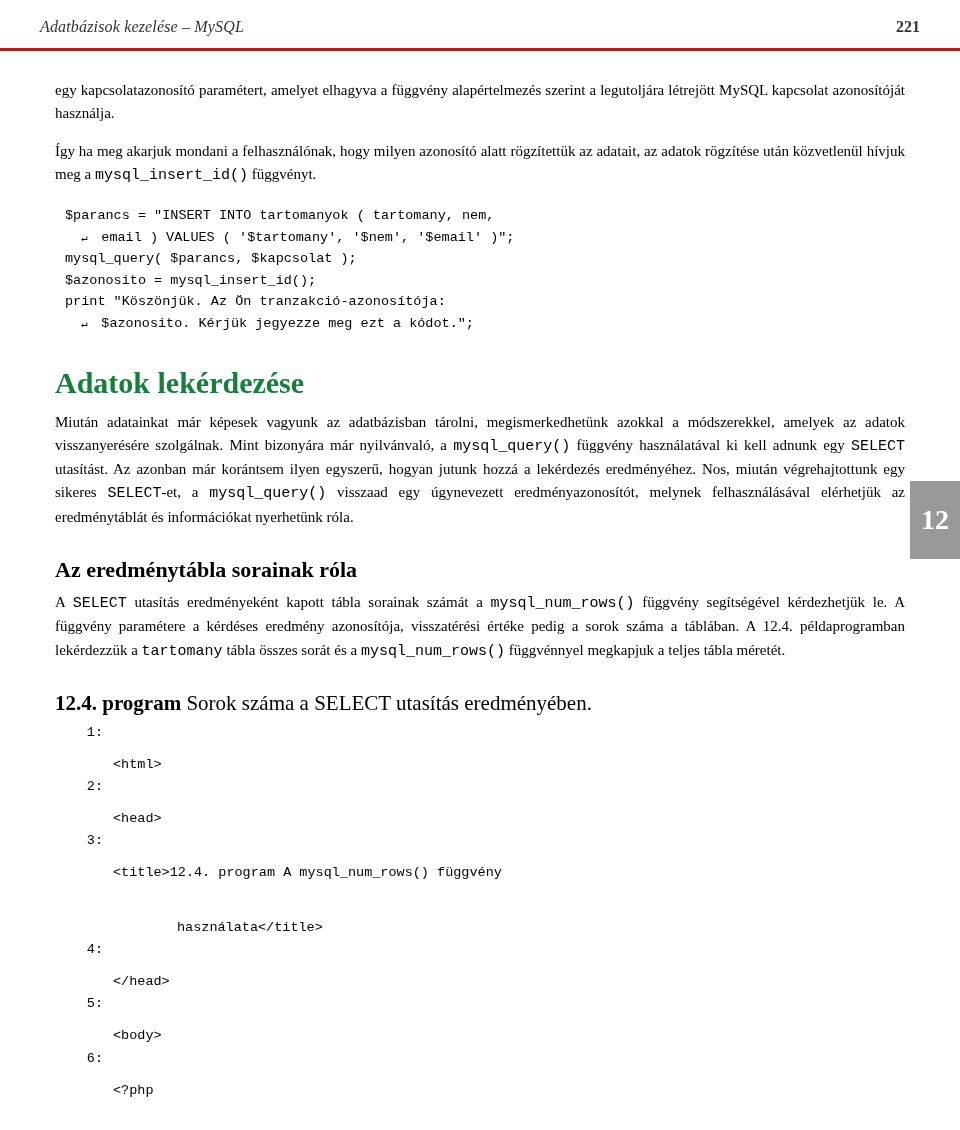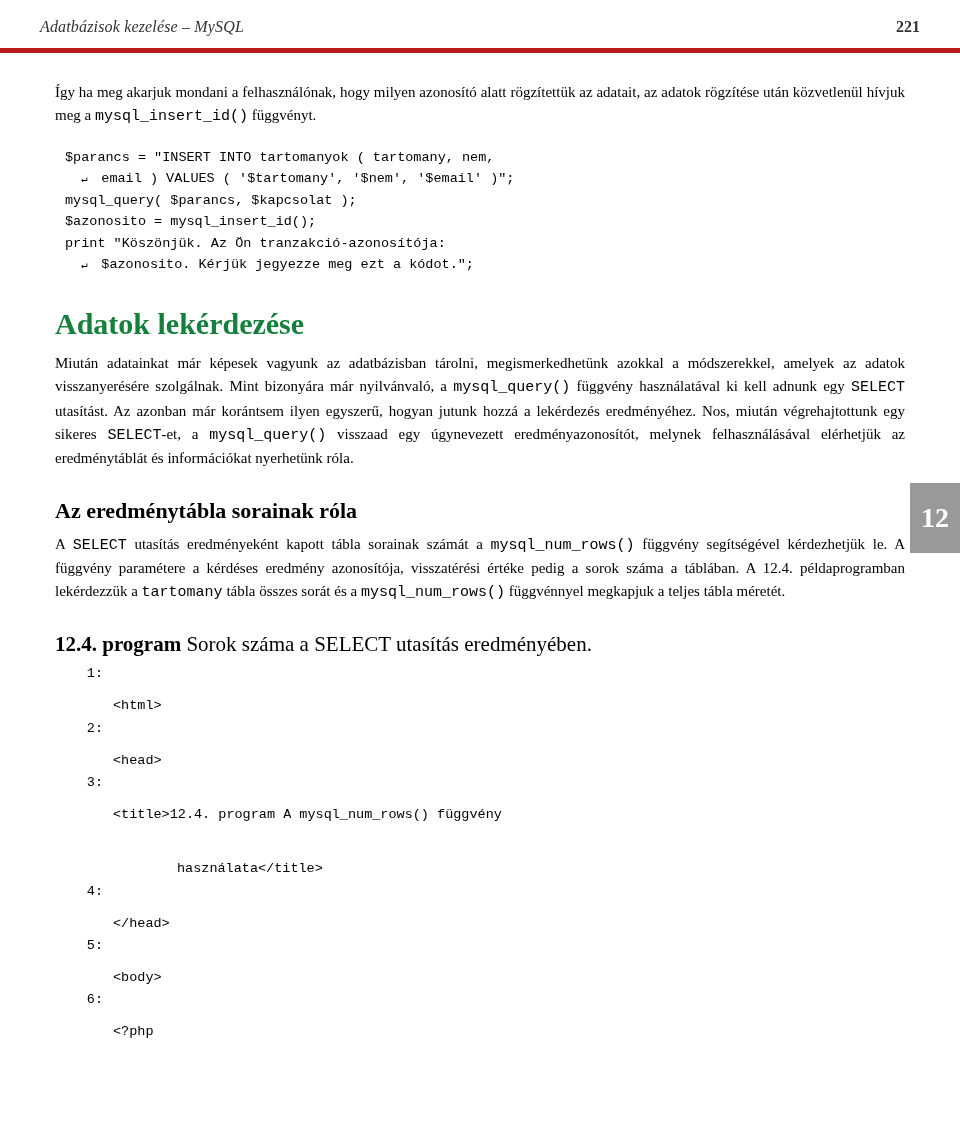--- a/index.html
+++ b/index.html
@@ -18,21 +18,21 @@
       background: #fff;
       position: relative;
     }
 
     
     .page-header {
       display: flex;
       justify-content: space-between;
       align-items: center;
       padding: 18px 40px 12px 40px;
-      border-bottom: 5px solid #b91c1c;
+      border-bottom: 3px solid #b91c1c;
       margin-bottom: 0;
     }
     .header-title {
       font-family: Georgia, serif;
       font-size: 16px;
       font-style: italic;
       color: #333;
       letter-spacing: 0.01em;
     }
     .header-page-num {
@@ -41,21 +41,21 @@
       color: #333;
       font-weight: bold;
     }
 
     
     .chapter-badge {
       position: absolute;
       right: 0;
       top: 430px;
       width: 50px;
-      height: 70px;
+      height: 78px;
       background: #999;
       display: flex;
       align-items: center;
       justify-content: center;
     }
     .chapter-badge-text {
       color: #fff;
       font-size: 28px;
       font-weight: bold;
       font-family: Georgia, serif;
@@ -161,20 +161,21 @@
     <span class="header-title">Adatbázisok kezelése – MySQL</span>
     <span class="header-page-num">221</span>
   </div>
 
   <div class="content">
 
     <div class="chapter-badge">
       <span class="chapter-badge-text">12</span>
     </div>
 
+    <p class="intro-text">egy kapcsolatazonosító paramétert, amelyet elhagyva a függvény alapértelmezés szerint a legutoljára létrejött MySQL kapcsolat azonosítóját használja.</p>
 
     <p class="intro-text">
       Így ha meg akarjuk mondani a felhasználónak, hogy milyen azonosító alatt rögzítettük az adatait, az adatok rögzítése után közvetlenül hívjuk meg a <code class="inline-code">mysql_insert_id()</code> függvényt.
     </p>
 
     <div class="code-block"><span>$parancs = "INSERT INTO tartomanyok ( tartomany, nem,
   <span style="display:inline-block;width:12px;font-size:11px;">↵</span> email ) VALUES ( '$tartomany', '$nem', '$email' )";
 mysql_query( $parancs, $kapcsolat );
 $azonosito = mysql_insert_id();
 print "Köszönjük. Az Ön tranzakció-azonosítója:

